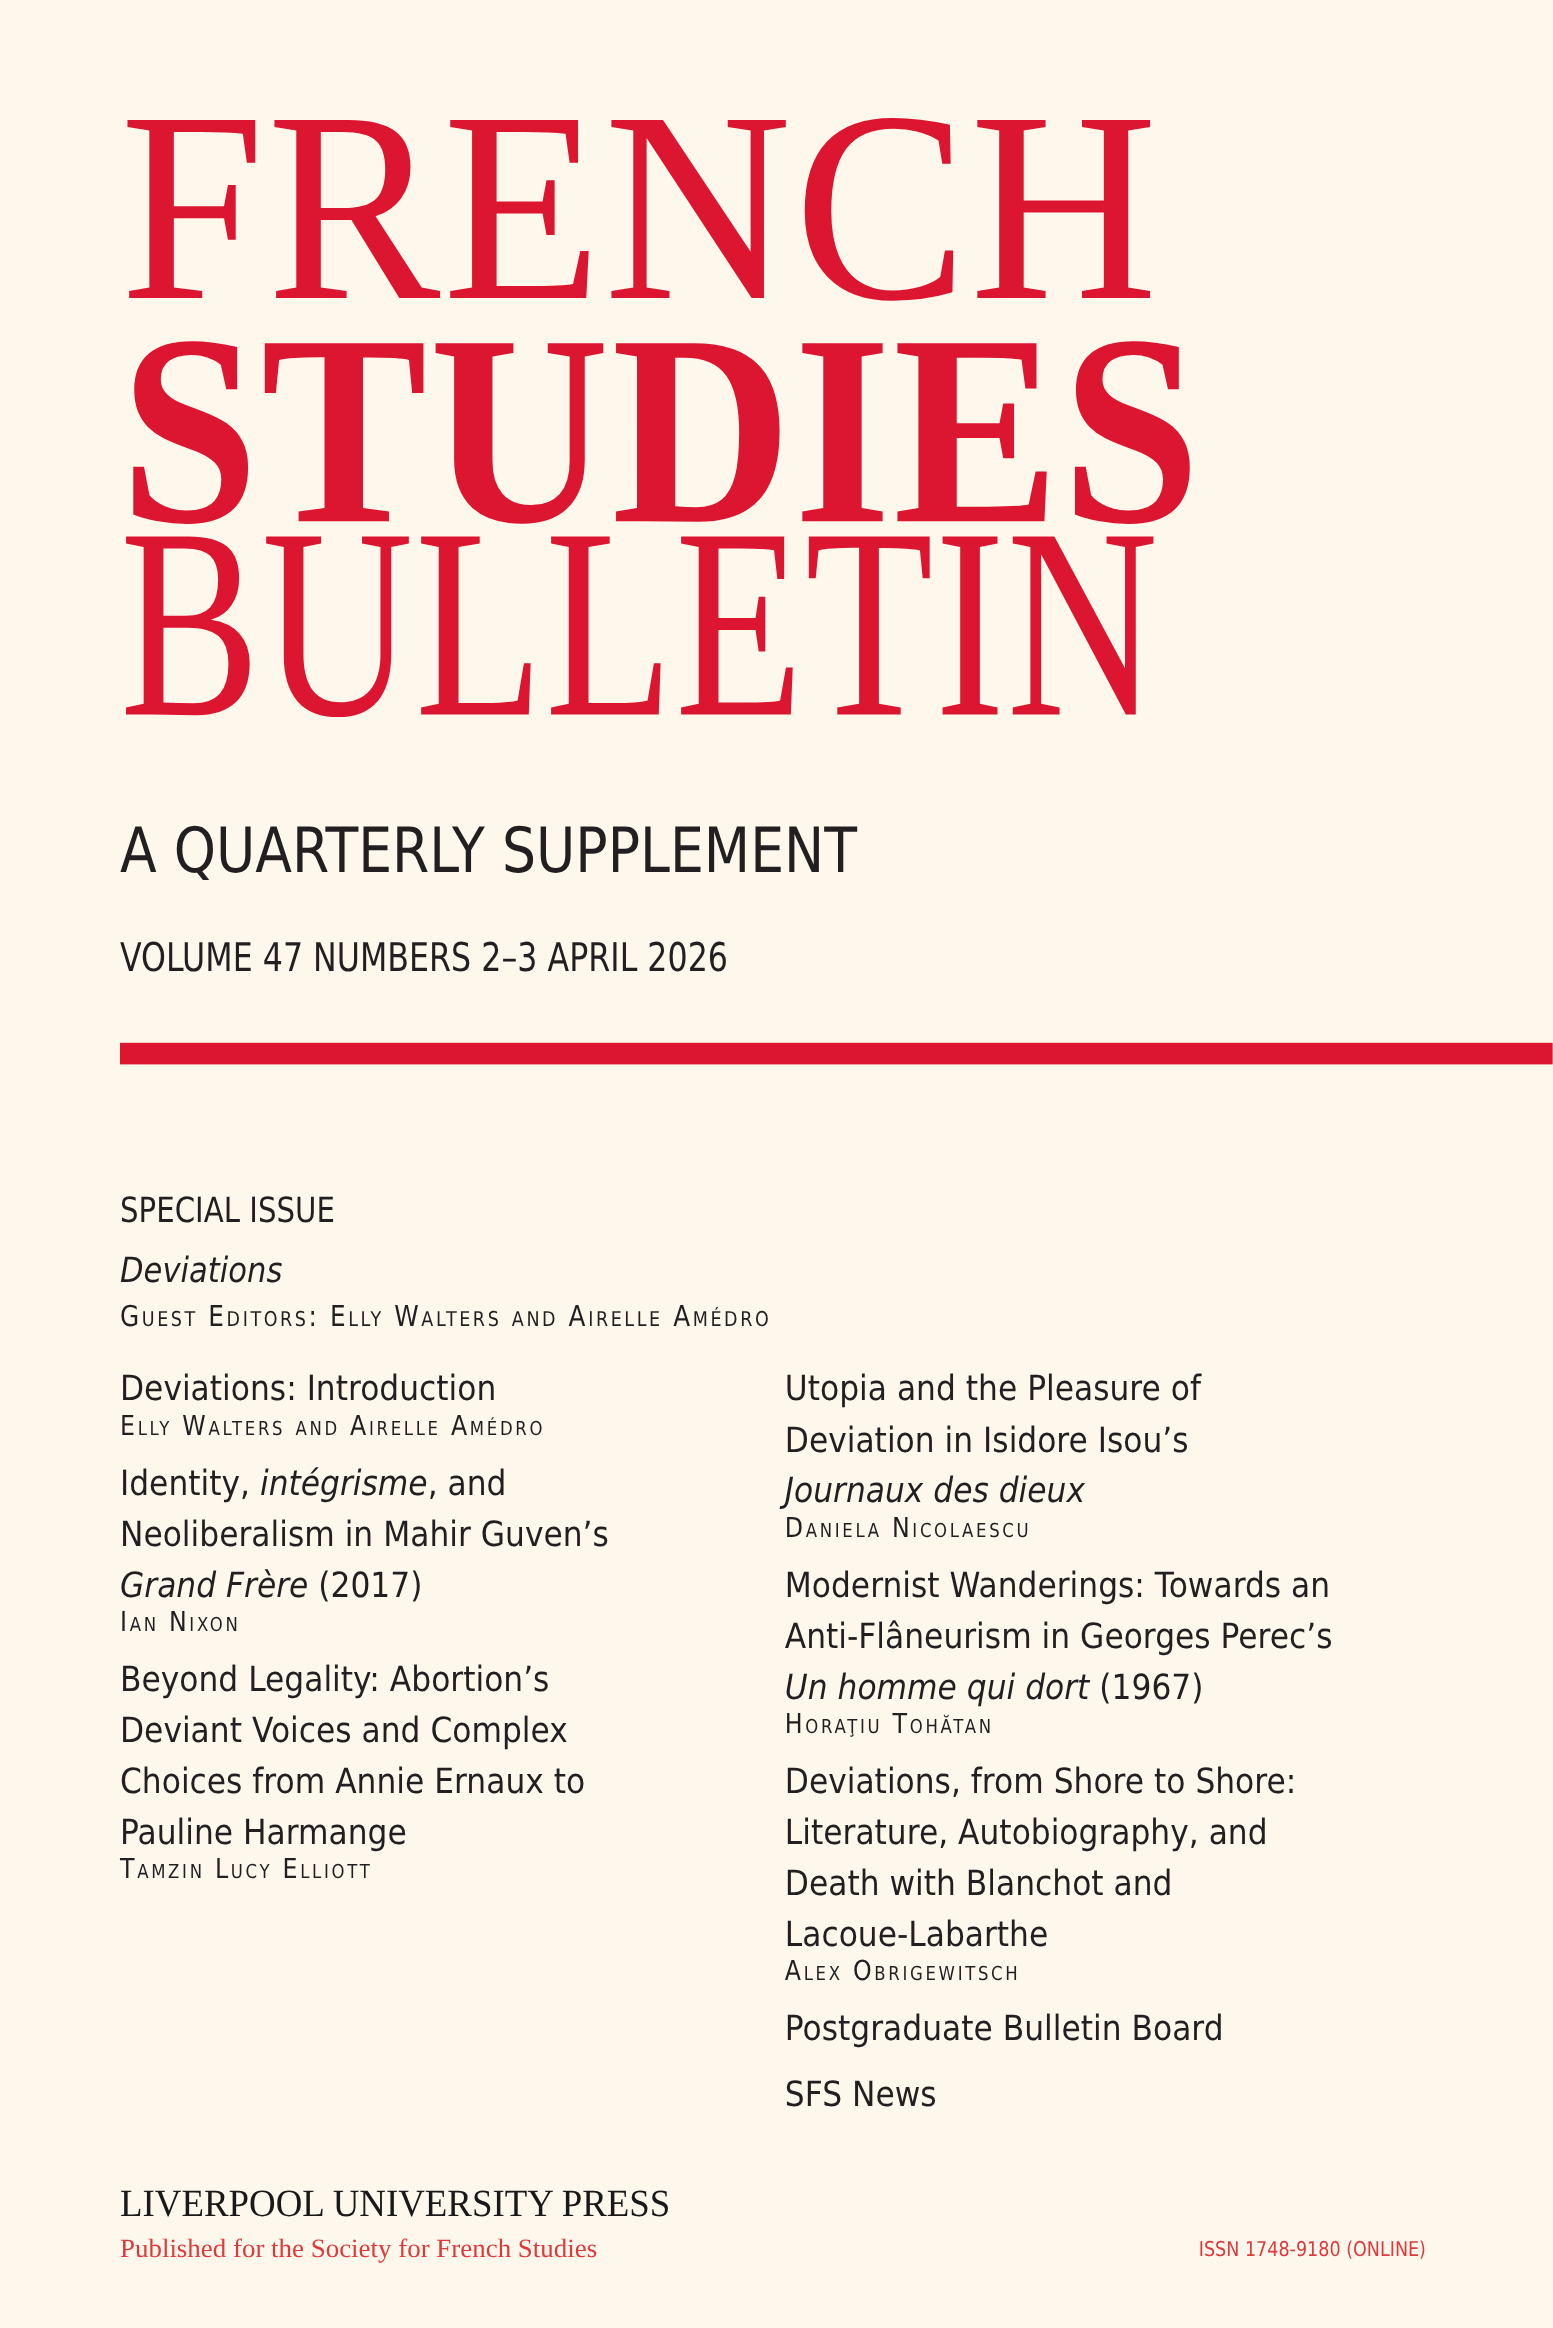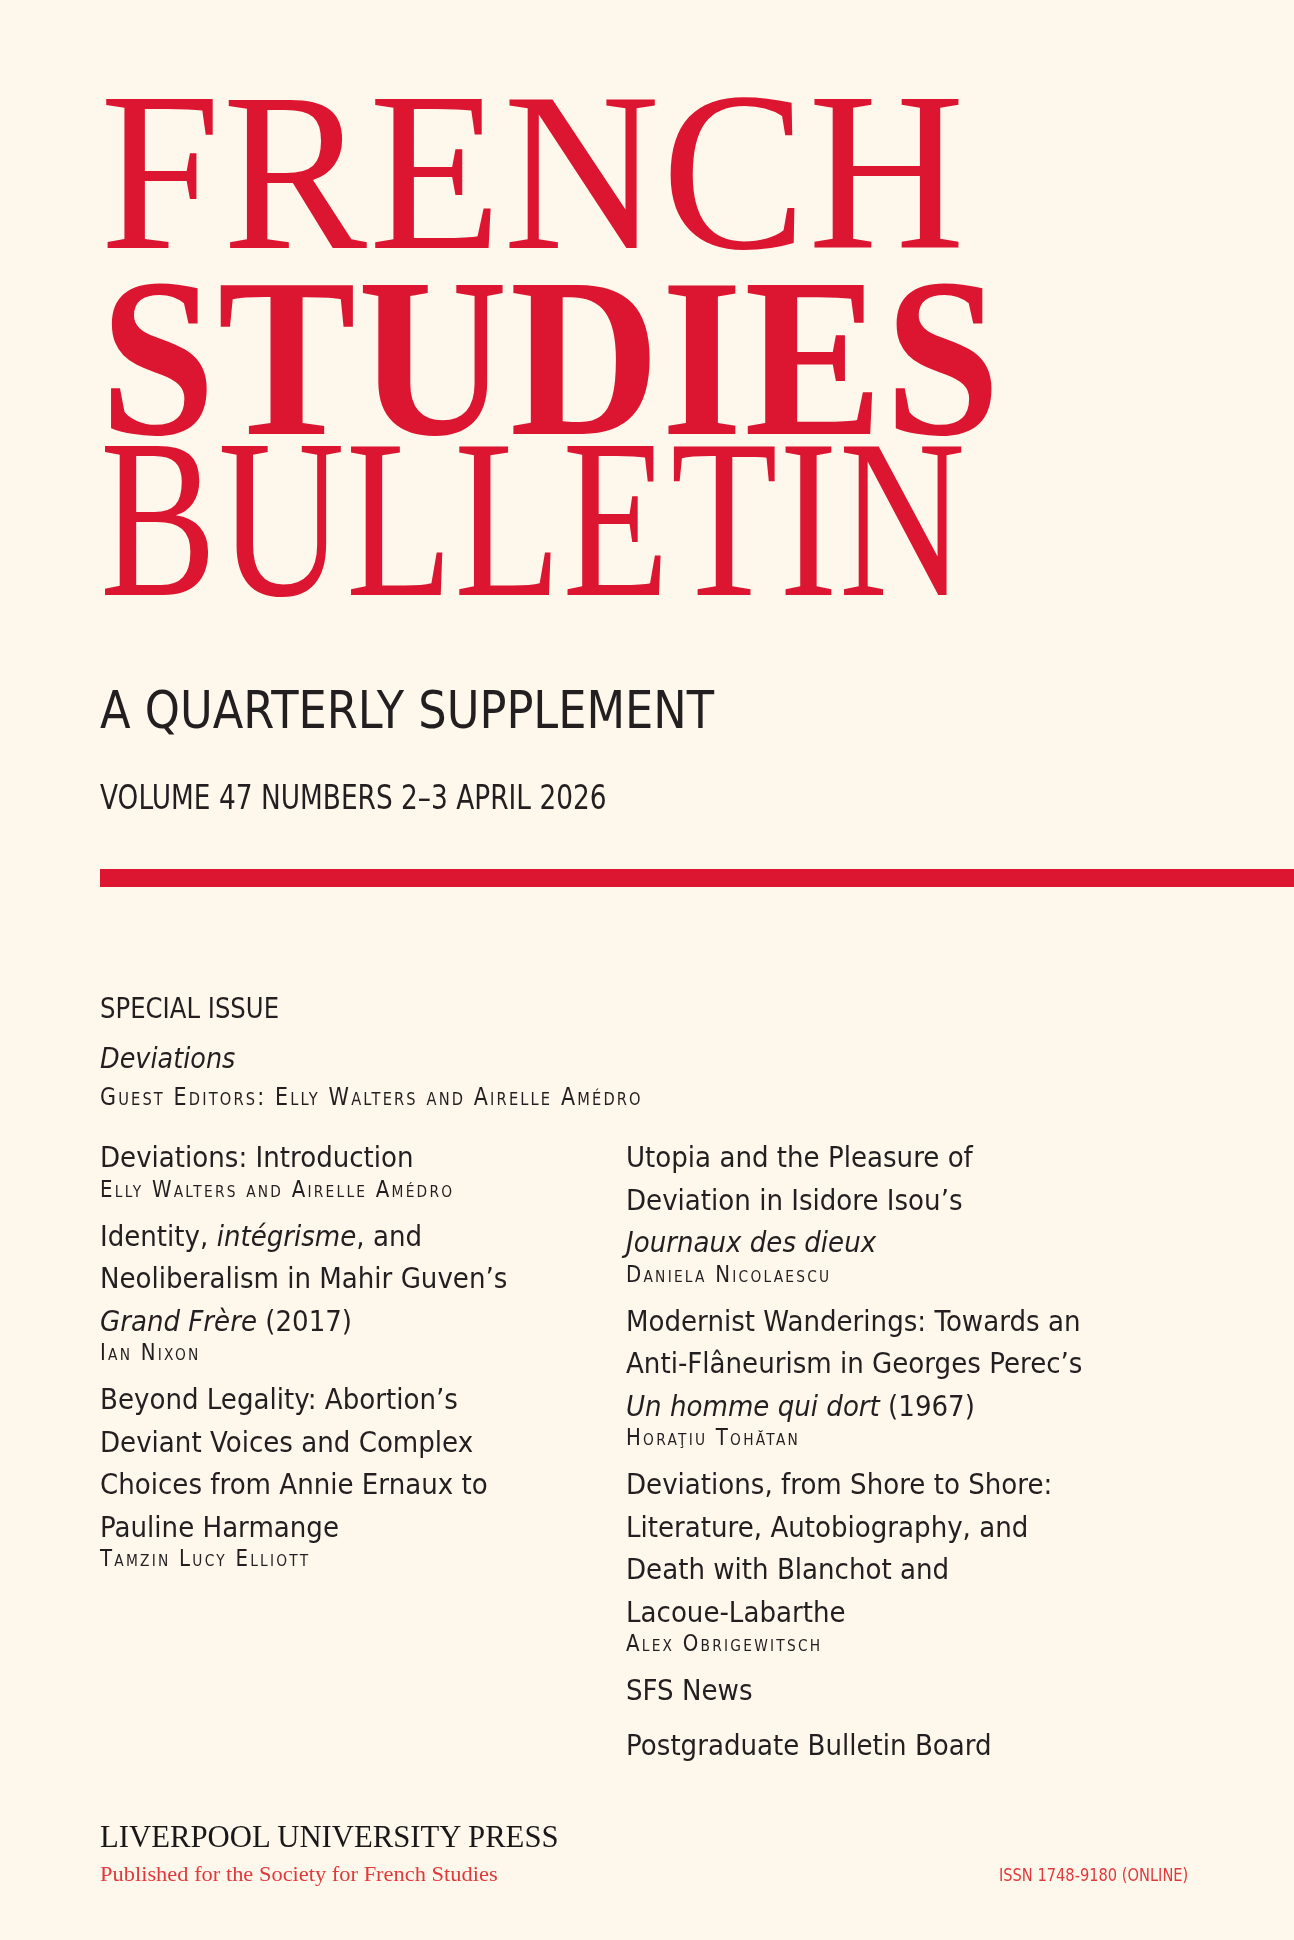--- a/index.html
+++ b/index.html
@@ -67,21 +67,21 @@
   }
   .guest {
     position: absolute; left: 100px; top: 1083px;
     font-size: 24px; line-height: 28px; white-space: nowrap;
     font-variant: small-caps; letter-spacing: 2.5px;
     transform-origin: 0 0; transform: scaleX(0.86);
   }
 
   .col { position: absolute; top: 1124px; width: 520px; }
   .col.left { left: 100px; }
-  .col.right { left: 626px; }
+  .col.right { left: 654px; }
 
   .entry { margin: 12px 0 8px 0; }
   .entry-title {
     font-size: 29px; line-height: 42.5px;
     transform-origin: 0 0; transform: scaleX(0.90);
     width: 560px;
     white-space: nowrap;
   }
   .entry-title .ln { display: block; }
   .entry-author {
@@ -178,25 +178,25 @@
       <div class="entry-title">
         <span class="ln"><span>Deviations, from Shore to Shore:</span></span>
         <span class="ln"><span>Literature, Autobiography, and</span></span>
         <span class="ln"><span>Death with Blanchot and</span></span>
         <span class="ln"><span>Lacoue-Labarthe</span></span>
       </div>
       <div class="entry-author">Alex Obrigewitsch</div>
     </div>
     <div class="entry">
       <div class="entry-title">
+        <span class="ln"><span>Postgraduate Bulletin Board</span></span>
+      </div>
+    </div>
+    <div class="entry">
+      <div class="entry-title">
         <span class="ln"><span>SFS News</span></span>
-      </div>
-    </div>
-    <div class="entry">
-      <div class="entry-title">
-        <span class="ln"><span>Postgraduate Bulletin Board</span></span>
       </div>
     </div>
   </div>
 
 <div class="press">LIVERPOOL UNIVERSITY PRESS</div>
 <div class="published">Published for the Society for French Studies</div>
 <div class="issn">ISSN 1748-9180 (ONLINE)</div>
 
 </body></html>

